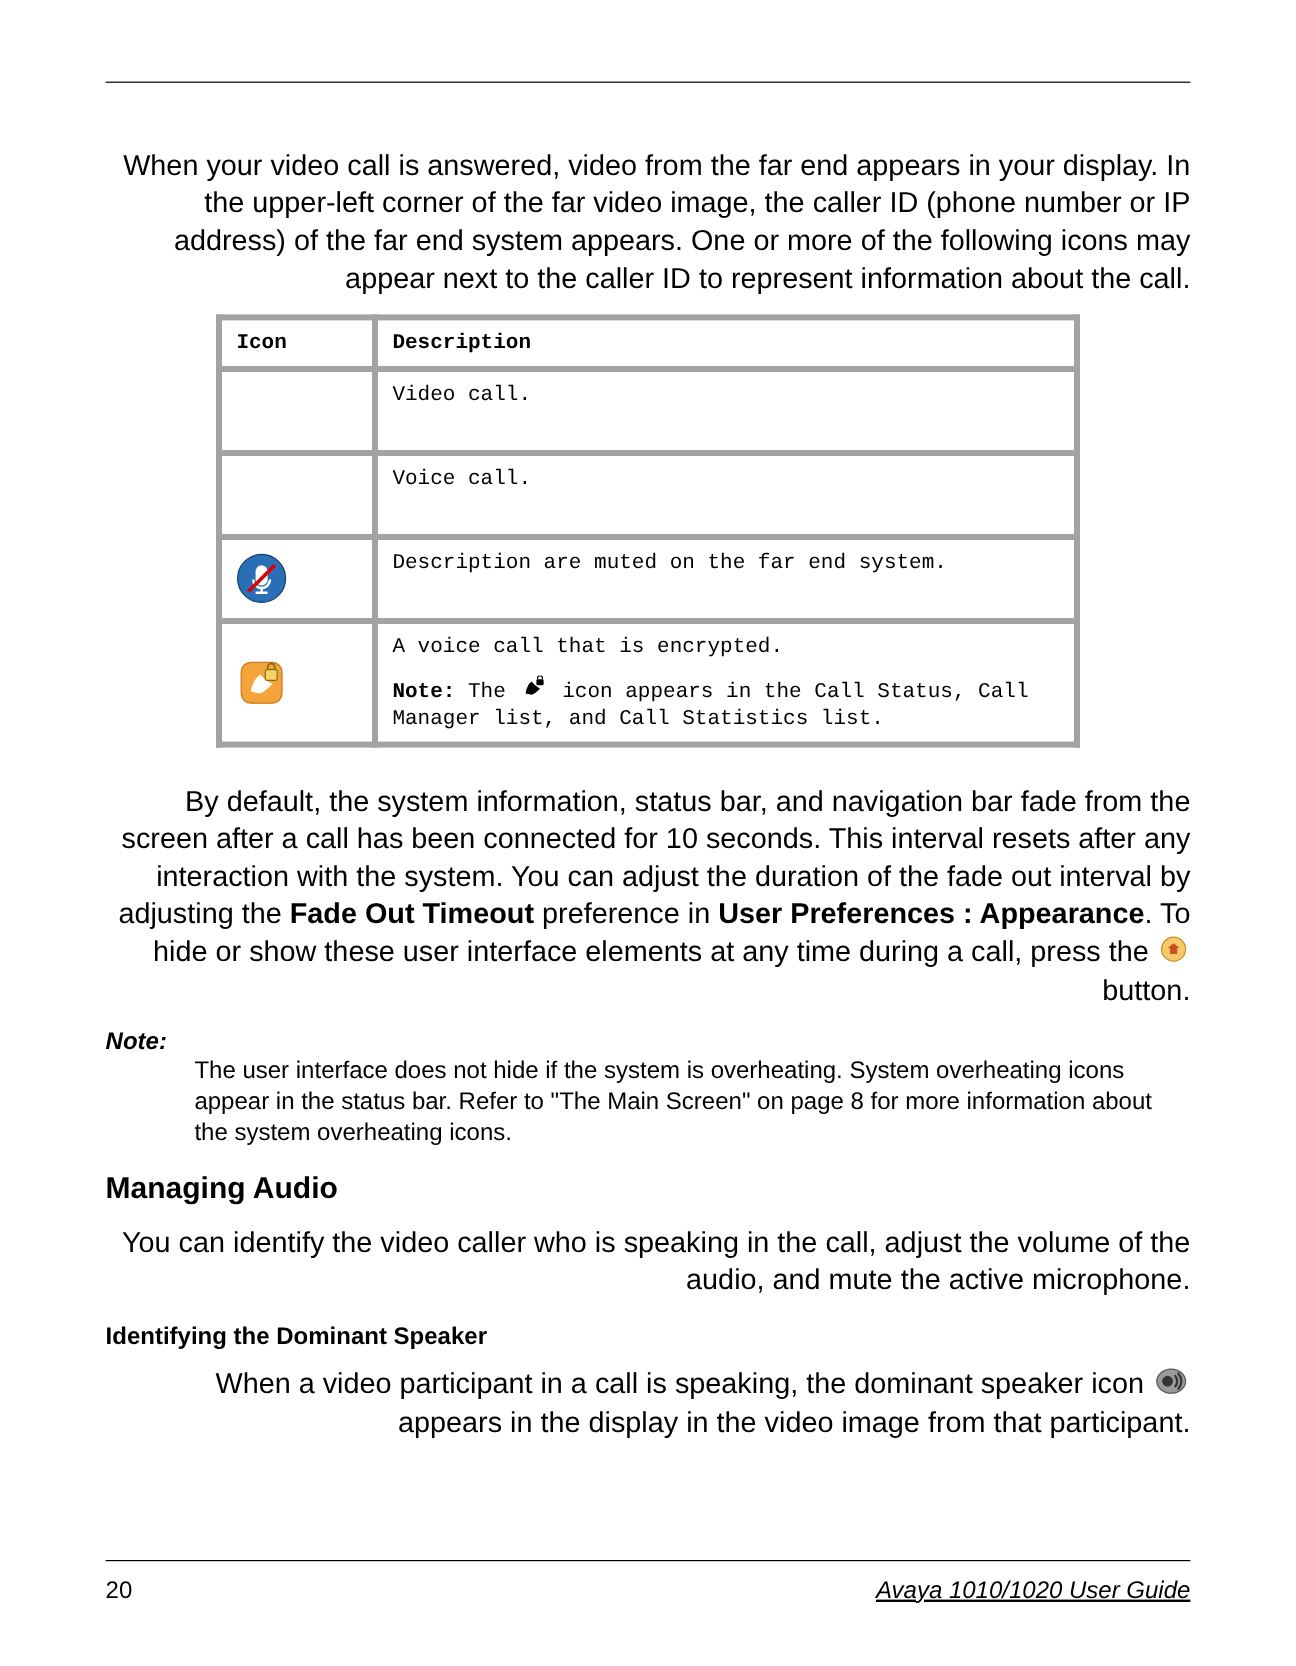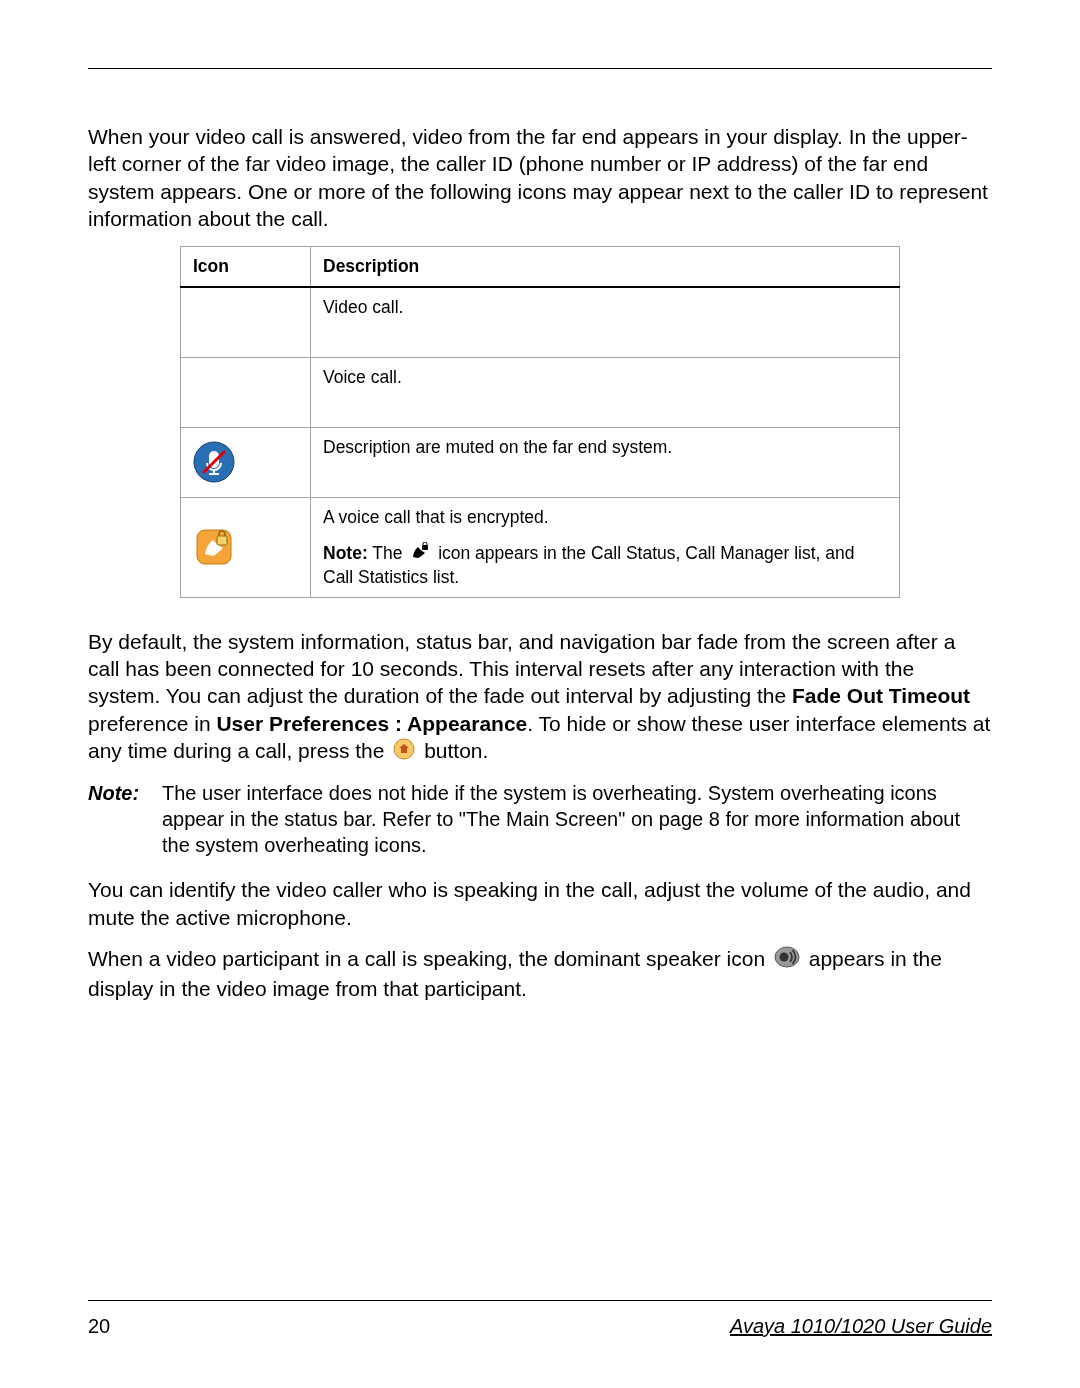--- a/index.html
+++ b/index.html
@@ -21,47 +21,49 @@
     margin-top: 0;
     line-height: 1.25;
   }
   h3.subsection {
     font-size: 20px;
     font-weight: bold;
     margin-top: 20px;
     margin-bottom: 12px;
   }
   p.body {
-    font-size: 21px;
+    font-size: 24px;
     line-height: 1.3;
     margin-bottom: 14px;
+    text-align: right;
   }
   .icon-table {
     border-collapse: collapse;
     width: 720px;
     margin: 12px auto 30px auto;
     font-size: 17.5px;
   }
   .icon-table th, .icon-table td {
-    border: 1px solid #a3a3a3;
+    border: 5px solid #a3a3a3;
     padding: 9px 12px;
     text-align: left;
     vertical-align: top;
+    font-family: Liberation Mono, monospace;
   }
   .icon-table th { font-weight: bold; }
   .icon-table td.icon-cell {
     width: 130px;
     text-align: center;
     vertical-align: middle;
     height: 70px;
   }
   .icon-table tr.header-row th { border-bottom: 2px solid #000; }
   .note-row { display: flex; font-size: 20px; line-height: 1.3; margin-bottom: 18px; }
   .note-label { font-style: italic; font-weight: bold; min-width: 74px; }
-  .note-body { flex: 1; }
+  .note-body { flex: 1; margin-top: 24px; }
   .inline-icon {
     display: inline-block;
     vertical-align: middle;
     margin: 0 3px;
   }
   .bold { font-weight: bold; }
   .footer {
     border-top: 1px solid #000;
     padding-top: 14px;
     display: flex;
@@ -139,22 +141,24 @@
           <circle cx="11" cy="11" r="10" fill="#f8c96b" stroke="#c88a20" stroke-width="1"></circle>
           <path d="M11 6 l5 4 h-2 v5 h-6 v-5 h-2 z" fill="#c6521e"></path>
         </svg></span><span> button.</span>
   </p>
 
   <div class="note-row">
     <div class="note-label">Note:</div>
     <div class="note-body">The user interface does not hide if the system is overheating. System overheating icons appear in the status bar. Refer to "The Main Screen" on page 8 for more information about the system overheating icons.</div>
   </div>
 
+  <h2 class="section" style="margin-top:14px">Managing Audio</h2>
   <p class="body">You can identify the video caller who is speaking in the call, adjust the volume of the audio, and mute the active microphone.</p>
 
+  <h3 class="subsection">Identifying the Dominant Speaker</h3>
   <p class="body">
     <span>When a video participant in a call is speaking, the dominant speaker icon </span><span class="inline-icon"><svg width="26" height="22" viewBox="0 0 26 22" style="display:inline">
           <ellipse cx="13" cy="11" rx="12" ry="10" fill="#9a9a9a" stroke="#555" stroke-width="1"></ellipse>
           <circle cx="10" cy="11" r="4.5" fill="#333"></circle>
           <path d="M16 6 q4 5 0 10" fill="none" stroke="#333" stroke-width="1.8"></path>
           <path d="M18.5 4 q6 7 0 14" fill="none" stroke="#333" stroke-width="1.8"></path>
         </svg></span><span> appears in the display in the video image from that participant.</span>
   </p>
 
 </div>

